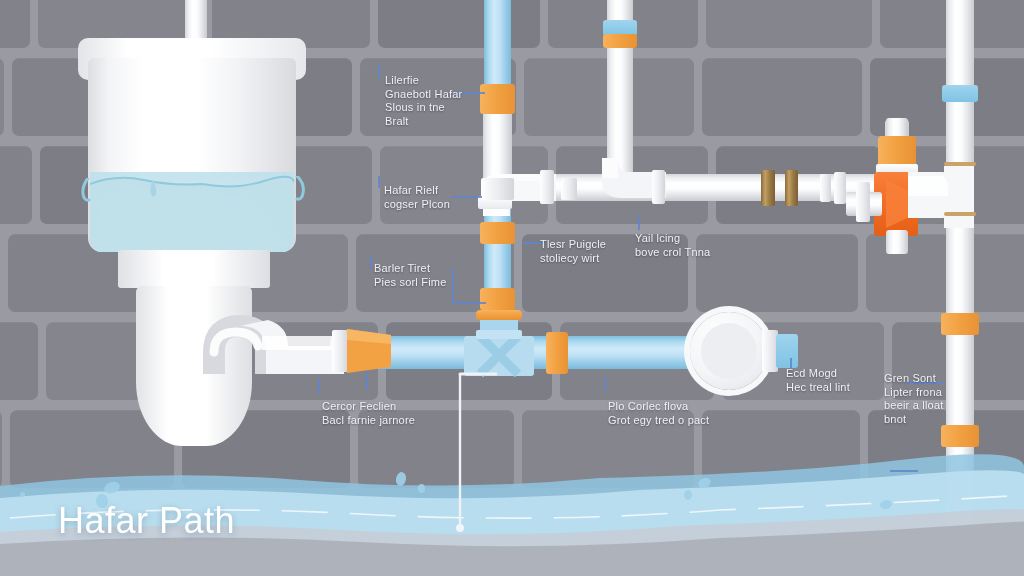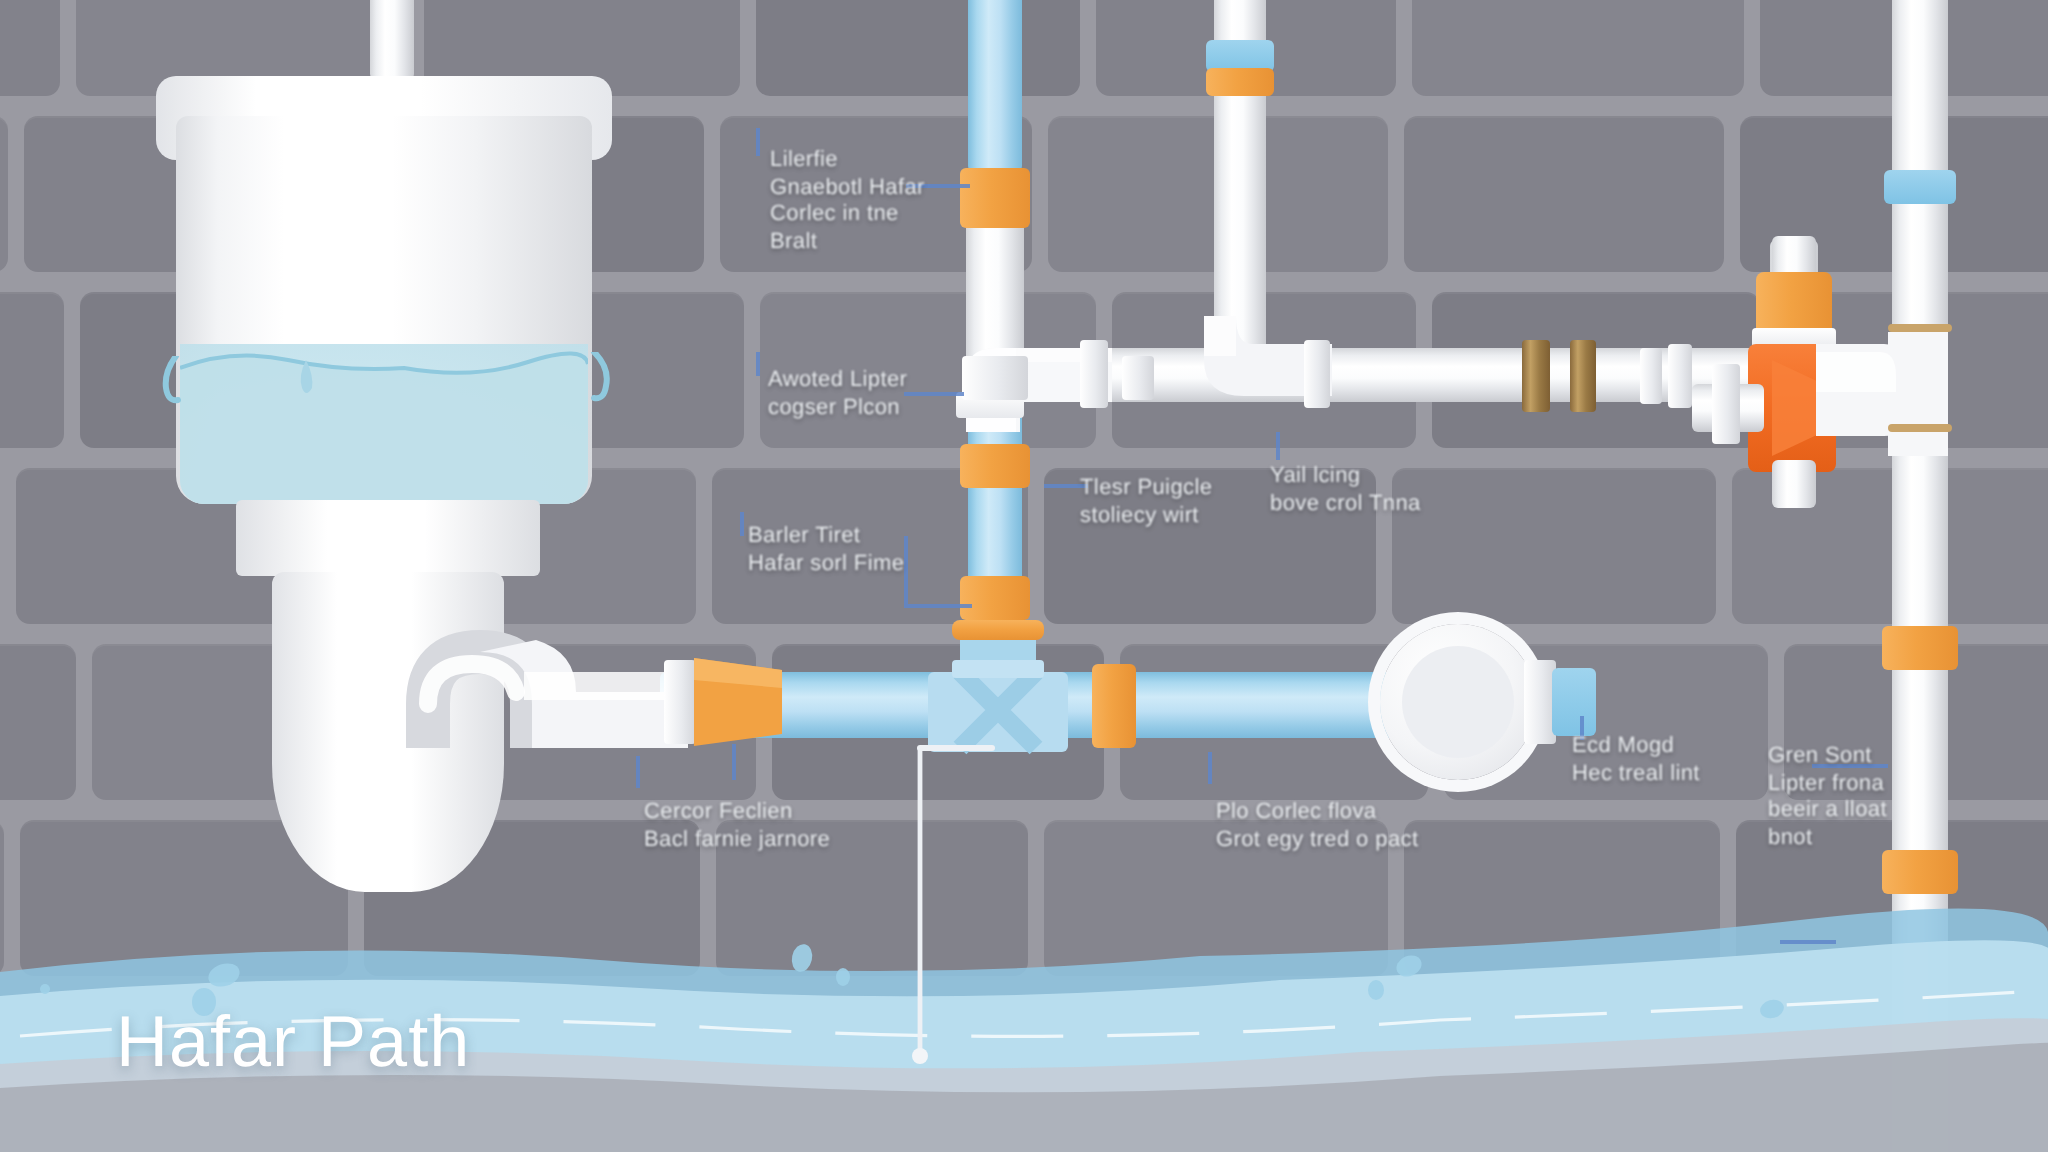--- a/index.html
+++ b/index.html
@@ -323,26 +323,26 @@
   <div style="position:absolute;left:442px;top:368px;width:56px;height:166px;">
     <svg width="56" height="166" viewBox="0 0 56 166">
       <path d="M18 6 L54 6" stroke="#eef1f5" stroke-width="3" fill="none" stroke-linecap="round"></path>
       <path d="M18 6 L18 158" stroke="#eef1f5" stroke-width="2.4" fill="none"></path>
       <circle cx="18" cy="160" r="4" fill="#f2f5f8"></circle>
     </svg>
   </div>
 
   <div class="anno" style="left:385px;top:74px;width:120px;">Lilerfie
 Gnaebotl Hafar
-Corlec in tne
+Slous in tne
 Bralt</div>
-  <div class="anno" style="left:384px;top:184px;width:120px;">Awoted Lipter
+  <div class="anno" style="left:384px;top:184px;width:120px;">Hafar Rielf
 cogser Plcon</div>
   <div class="anno" style="left:374px;top:262px;width:120px;">Barler Tiret
-Hafar sorl Fime</div>
+Pies sorl Fime</div>
   <div class="anno" style="left:635px;top:232px;width:110px;">Yail lcing
 bove crol Tnna</div>
   <div class="anno" style="left:540px;top:238px;width:110px;">Tlesr Puigcle
 stoliecy wirt</div>
   <div class="anno" style="left:608px;top:400px;width:150px;">Plo Corlec flova
 Grot egy tred o pact</div>
   <div class="anno" style="left:322px;top:400px;width:140px;">Cercor Feclien
 Bacl farnie jarnore</div>
   <div class="anno" style="left:786px;top:367px;width:110px;">Ecd Mogd
 Hec treal lint</div>

